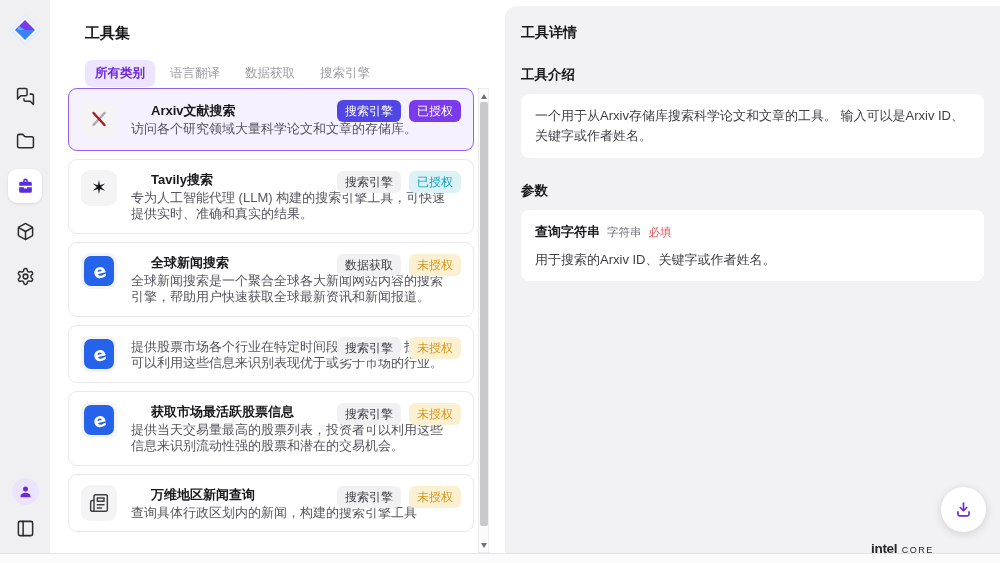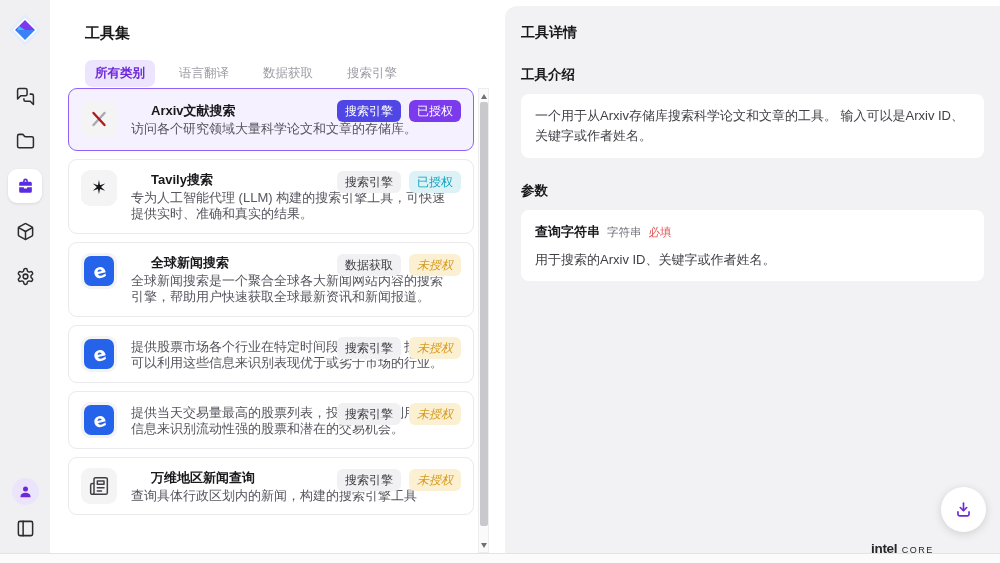--- a/index.html
+++ b/index.html
@@ -18,21 +18,21 @@
   .nav-item.active { background:#ffffff; box-shadow:0 1px 3px rgba(0,0,0,.10); color:#5b2be0; }
   .sidebar-spacer { flex:1; }
   .sidebar-bottom { display:flex; flex-direction:column; align-items:center; gap:9px; margin-bottom:11px; }
   .avatar-wrap { width:27px; height:27px; border-radius:50%; background:#ece4fb;
     display:flex; align-items:center; justify-content:center; }
 
   
   .center { position:absolute; left:50px; top:0; width:455px; height:553px;
     background:#ffffff; border-radius:12px 0 0 0; }
   .center-title { position:absolute; left:35px; top:24px; font-size:15px; font-weight:bold; color:#18181b; }
-  .tabs { position:absolute; left:35px; top:60px; display:flex; gap:14px; align-items:center; }
+  .tabs { position:absolute; left:35px; top:60px; display:flex; gap:5px; align-items:center; }
   .tab { font-size:12.5px; color:#9c9ca4; padding:5px 10px; border-radius:7px; cursor:pointer; white-space:nowrap; }
   .tab.active { background:#ece5fd; color:#6d28d9; font-weight:bold; }
 
   .tool-list { position:absolute; left:18px; top:88px; width:406px; height:465px; overflow:hidden; }
   .tool-item { position:relative; background:#fff; border:1px solid #e9e9ee; border-radius:9px;
     padding:10px 12px; display:flex; gap:14px; margin-bottom:8px; cursor:pointer; }
   .tool-item.selected { background:#f6f1fe; border:1.5px solid #9061f9; padding:12px; }
   .tool-icon { width:36px; height:36px; border-radius:9px; background:#f4f4f5; flex-shrink:0;
     display:flex; align-items:center; justify-content:center; }
   .tool-icon svg { width:20px; height:20px; }
@@ -43,21 +43,21 @@
   .icon-juhe span { display:inline-block; transform:rotate(-14deg); }
   .tool-text { padding-top:1px; min-width:0; }
   .tool-title { font-size:13px; font-weight:bold; color:#18181b; line-height:17px;margin-left:20px; }
   .tool-desc { font-size:13px; color:#55555e; line-height:16.5px; margin-top:2px; max-width:322px; }
   .badges { position:absolute; top:11px; right:12px; display:flex; gap:8px; }
   .badge { font-size:12px; line-height:1.35; padding:3px 8px; border-radius:6px; white-space:nowrap; }
   .badge.solid-indigo { background:#4f46e5; color:#ffffff; }
   .badge.solid-purple { background:#7c3aed; color:#ffffff; }
   .badge.gray  { background:#f1f1f3; color:#3f3f46; }
   .badge.cyan  { background:#dcf2f7; color:#13a3bd; }
-  .badge.amber { background:#fcf0d2; color:#d79a1d;font-style:italic; }
+  .badge.amber { background:#fcf0d2; color:#d79a1d; }
 
   
   .scrollbar { position:absolute; left:428px; top:88px; width:11px; height:465px;
     background:#fafafa; border:1px solid #ededf0; }
   .sb-arrow { position:absolute; left:0; width:9px; height:12px; display:flex; align-items:center; justify-content:center; }
   .sb-arrow.up { top:1px; }
   .sb-arrow.down { bottom:1px; }
   .tri-up { width:0; height:0; border-left:3.5px solid transparent; border-right:3.5px solid transparent;
     border-bottom:5px solid #6f6f76; }
   .tri-down { width:0; height:0; border-left:3.5px solid transparent; border-right:3.5px solid transparent;
@@ -236,20 +236,21 @@
 
   <div class="tool-item">
     <div class="tool-icon">
 
       <span class="icon-juhe">
               <span>e</span>
             </span>
 
     </div>
     <div class="tool-text">
+      <div class="tool-title">获取市场最活跃股票信息</div>
       <div class="tool-desc">提供当天交易量最高的股票列表，投资者可以利用这些信息来识别流动性强的股票和潜在的交易机会。</div>
     </div>
     <div class="badges">
       <span class="badge cat gray">搜索引擎</span>
       <span class="badge auth amber">未授权</span>
     </div>
   </div>
 
   <div class="tool-item">
     <div class="tool-icon">

